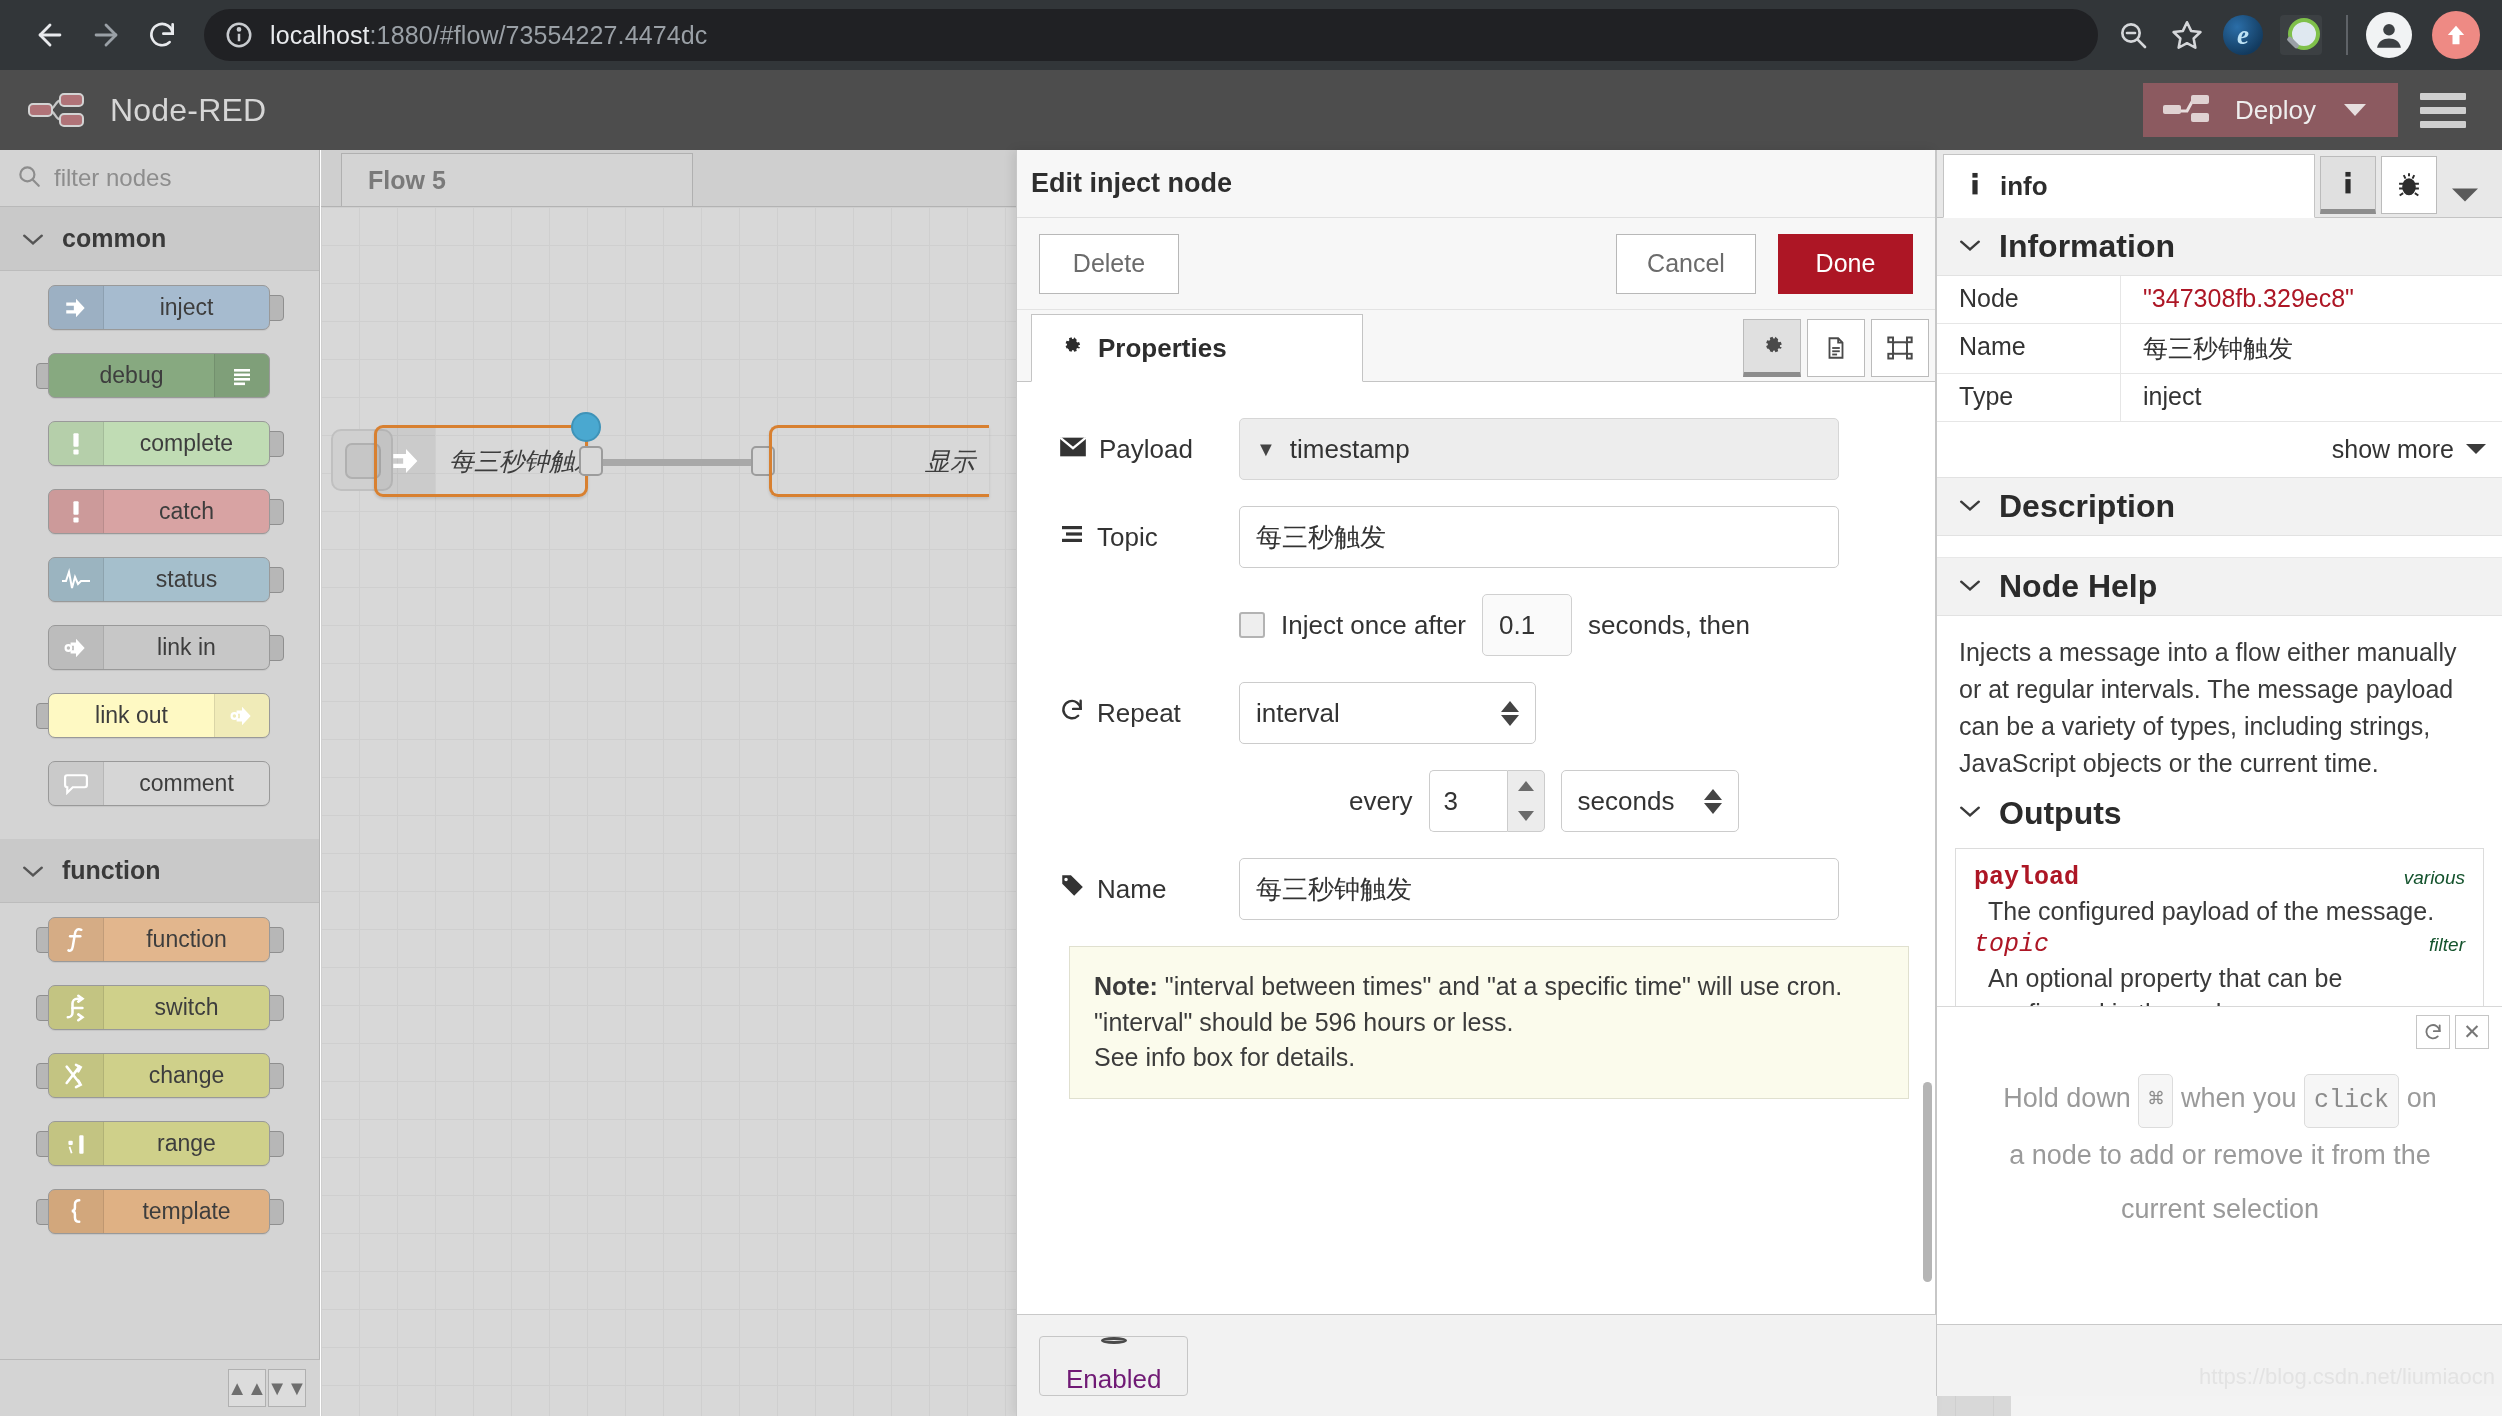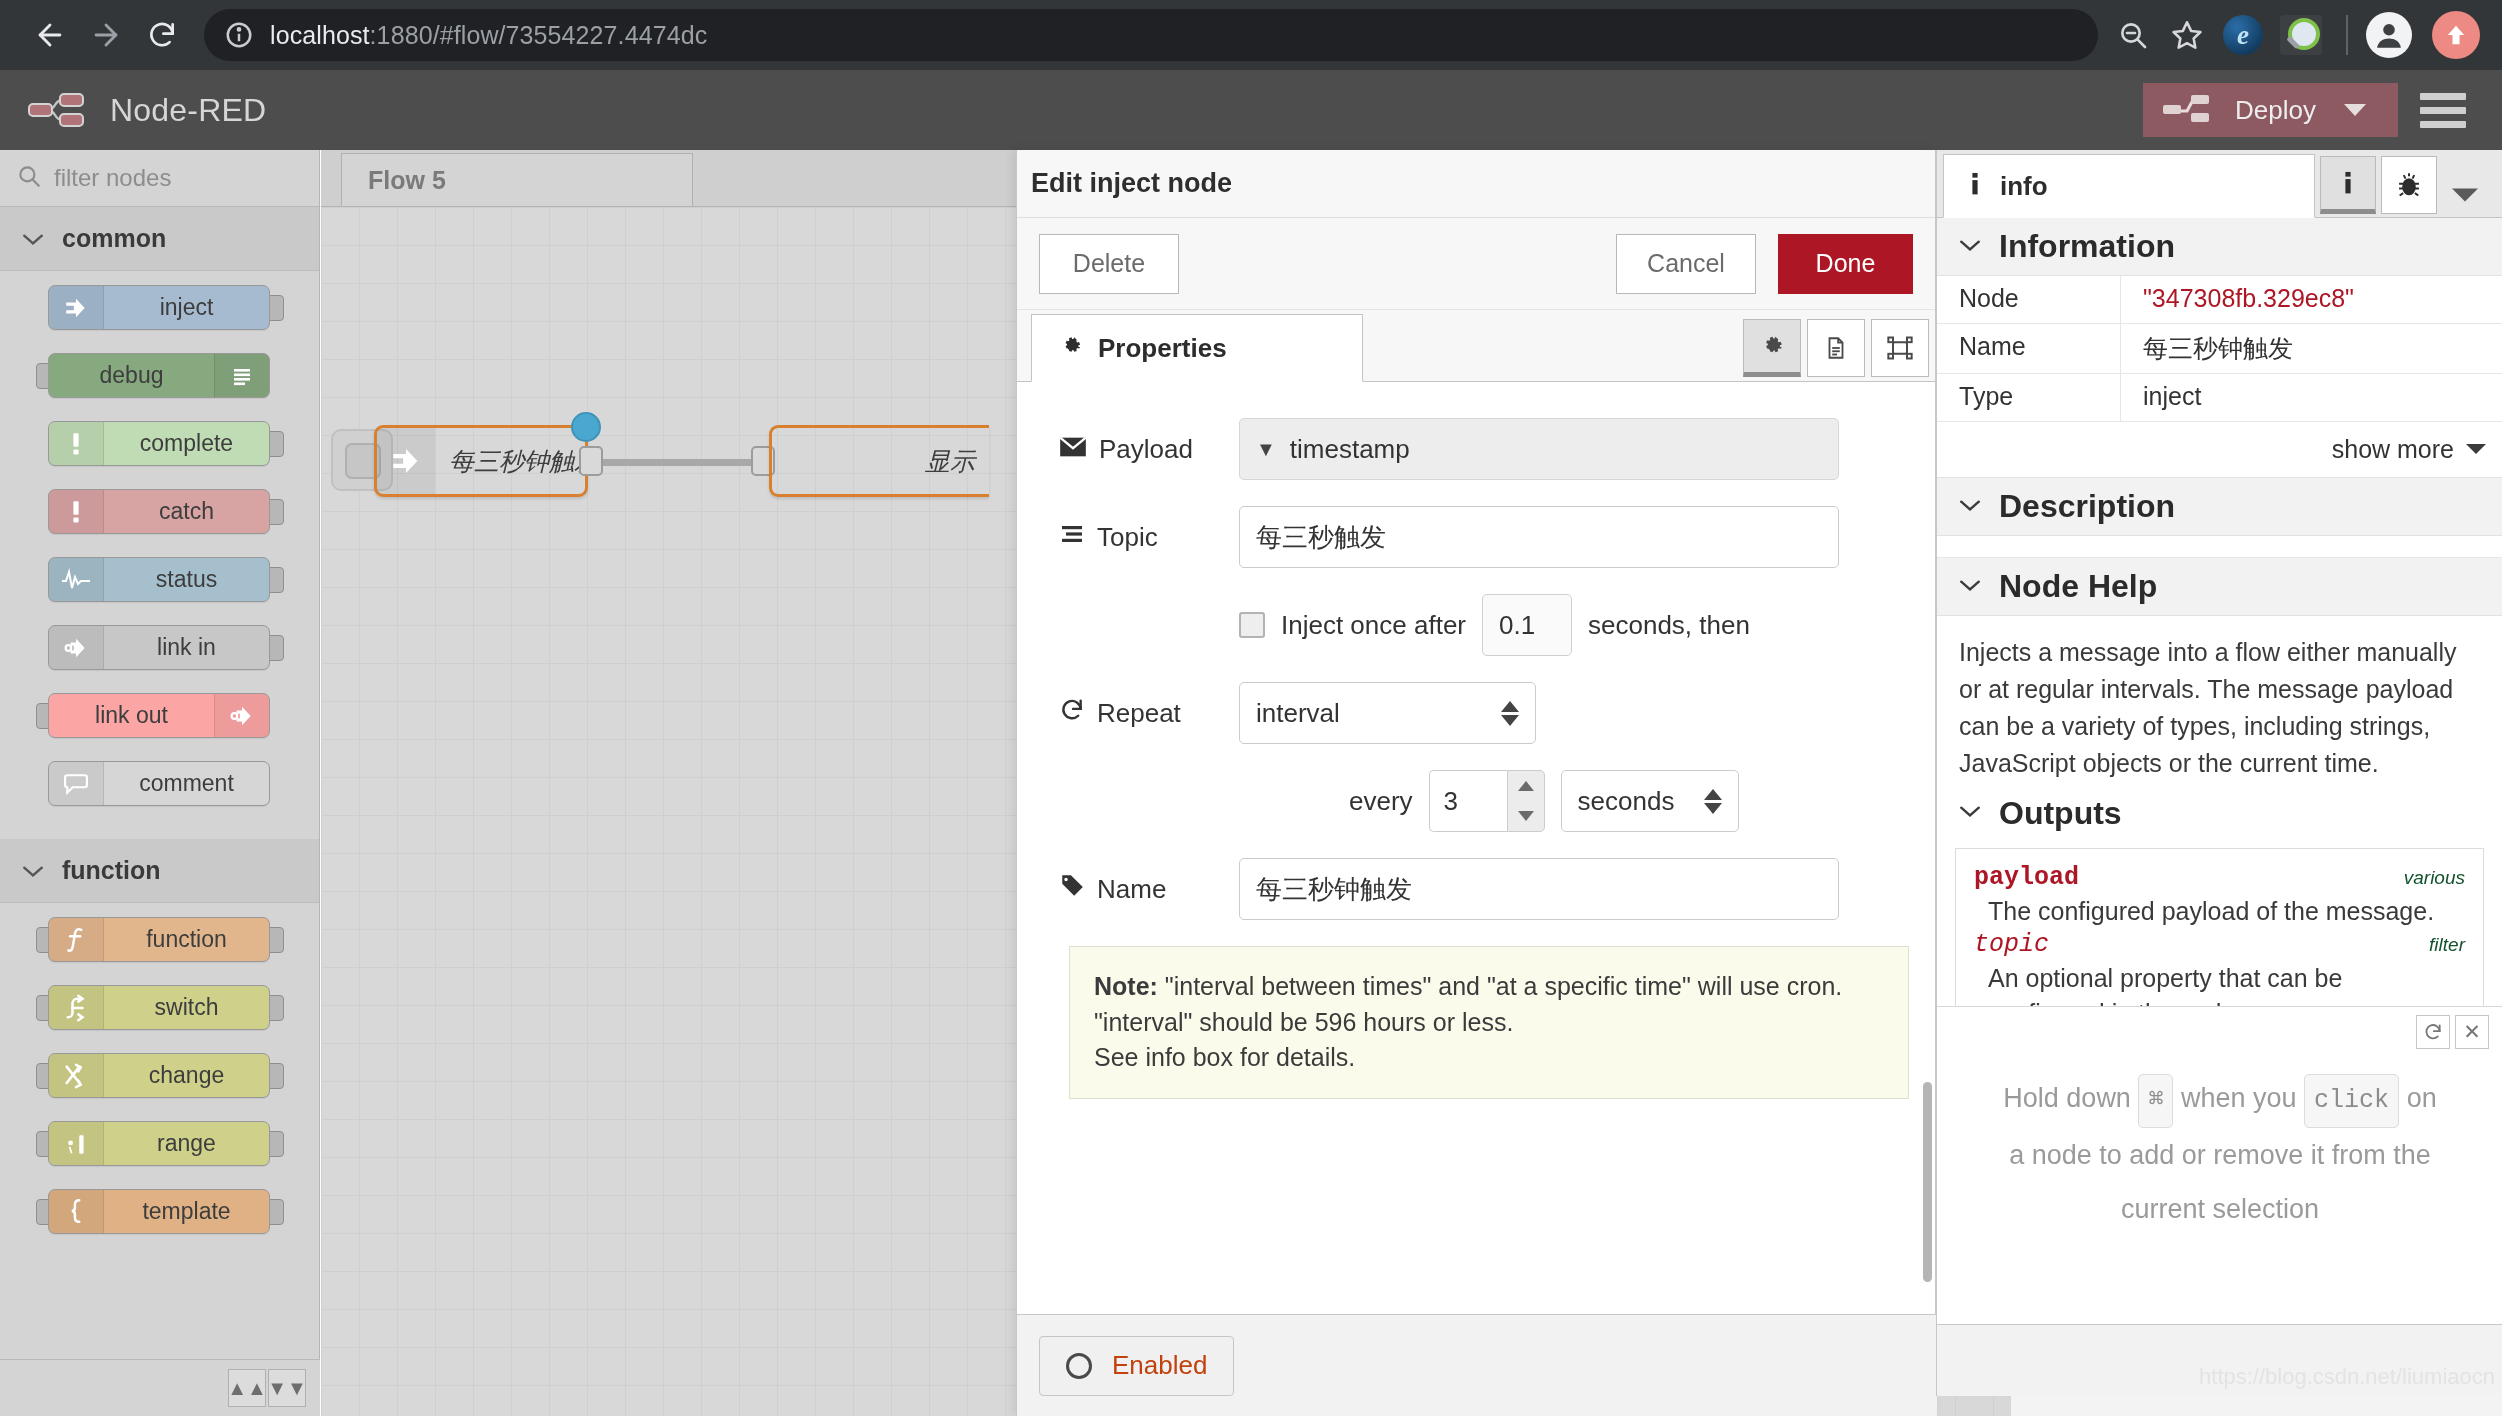--- a/index.html
+++ b/index.html
@@ -275,21 +275,21 @@
     margin: 10px 0 0 22px; width: 840px; background: #fbfbec; border: 1px solid #e0e0cf;
     padding: 22px 24px; font-size: 25px; color: #3b3b3b; line-height: 1.42;
   }
   .note-box b { font-weight: bold; }
   .dlg-footer {
     position: absolute; left: 0; bottom: 0; width: 920px; height: 102px;
     background: #f2f2f2; border-top: 1px solid #c9c9c9; display: flex; align-items: center; padding-left: 22px;
   }
   .enabled-btn {
     height: 60px; border: 1px solid #c6c6c6; background: #f0f0f0; border-radius: 4px;
-    display: flex; align-items: center; padding: 0 26px; gap: 20px; font-size: 26px; color: #c2410c;
+    display: flex; align-items: center; padding: 0 26px; gap: 20px; font-size: 26px; color: #701a75; flex-direction: column;
   }
   .en-circle { width: 26px; height: 26px; border: 3px solid #4a4a4a; border-radius: 50%; }
   .dlg-vscroll { position: absolute; right: 3px; top: 700px; width: 9px; height: 200px; background: #b5b5b5; border-radius: 5px; }
 
   
   .sidebar {
     position: absolute; right: 0; top: 0; width: 566px; height: 1246px; background: #fff;
     border-left: 1px solid #c7c7c7;
   }
   .sb-tabs {
@@ -545,21 +545,21 @@
                   <svg width="28" height="26" viewBox="0 0 24 24" fill="#fff">
                     <path d="M7 7h5V3.5l8 8.5-8 8.5V17H7v-3h3v-4H7z"></path>
                     <circle cx="5" cy="12" r="2.6" fill="none" stroke="#fff" stroke-width="2"></circle>
                   </svg>
                 </span>
                 <span class="pal-label">link in</span>
               </div>
             </div>
             <div class="pal-node-row">
               <span class="pal-port in"></span>
-              <div class="pal-node icon-right" style="background:#fca5a5;">
+              <div class="pal-node icon-right" style="background:#fef9c3;">
                 <span class="pal-icon">
                   <svg width="28" height="26" viewBox="0 0 24 24" fill="#fff">
                     <path d="M7 7h5V3.5l8 8.5-8 8.5V17H7v-3h3v-4H7z"></path>
                     <circle cx="5" cy="12" r="2.6" fill="none" stroke="#fff" stroke-width="2"></circle>
                   </svg>
                 </span>
                 <span class="pal-label">link out</span>
               </div>
             </div>
             <div class="pal-node-row">

